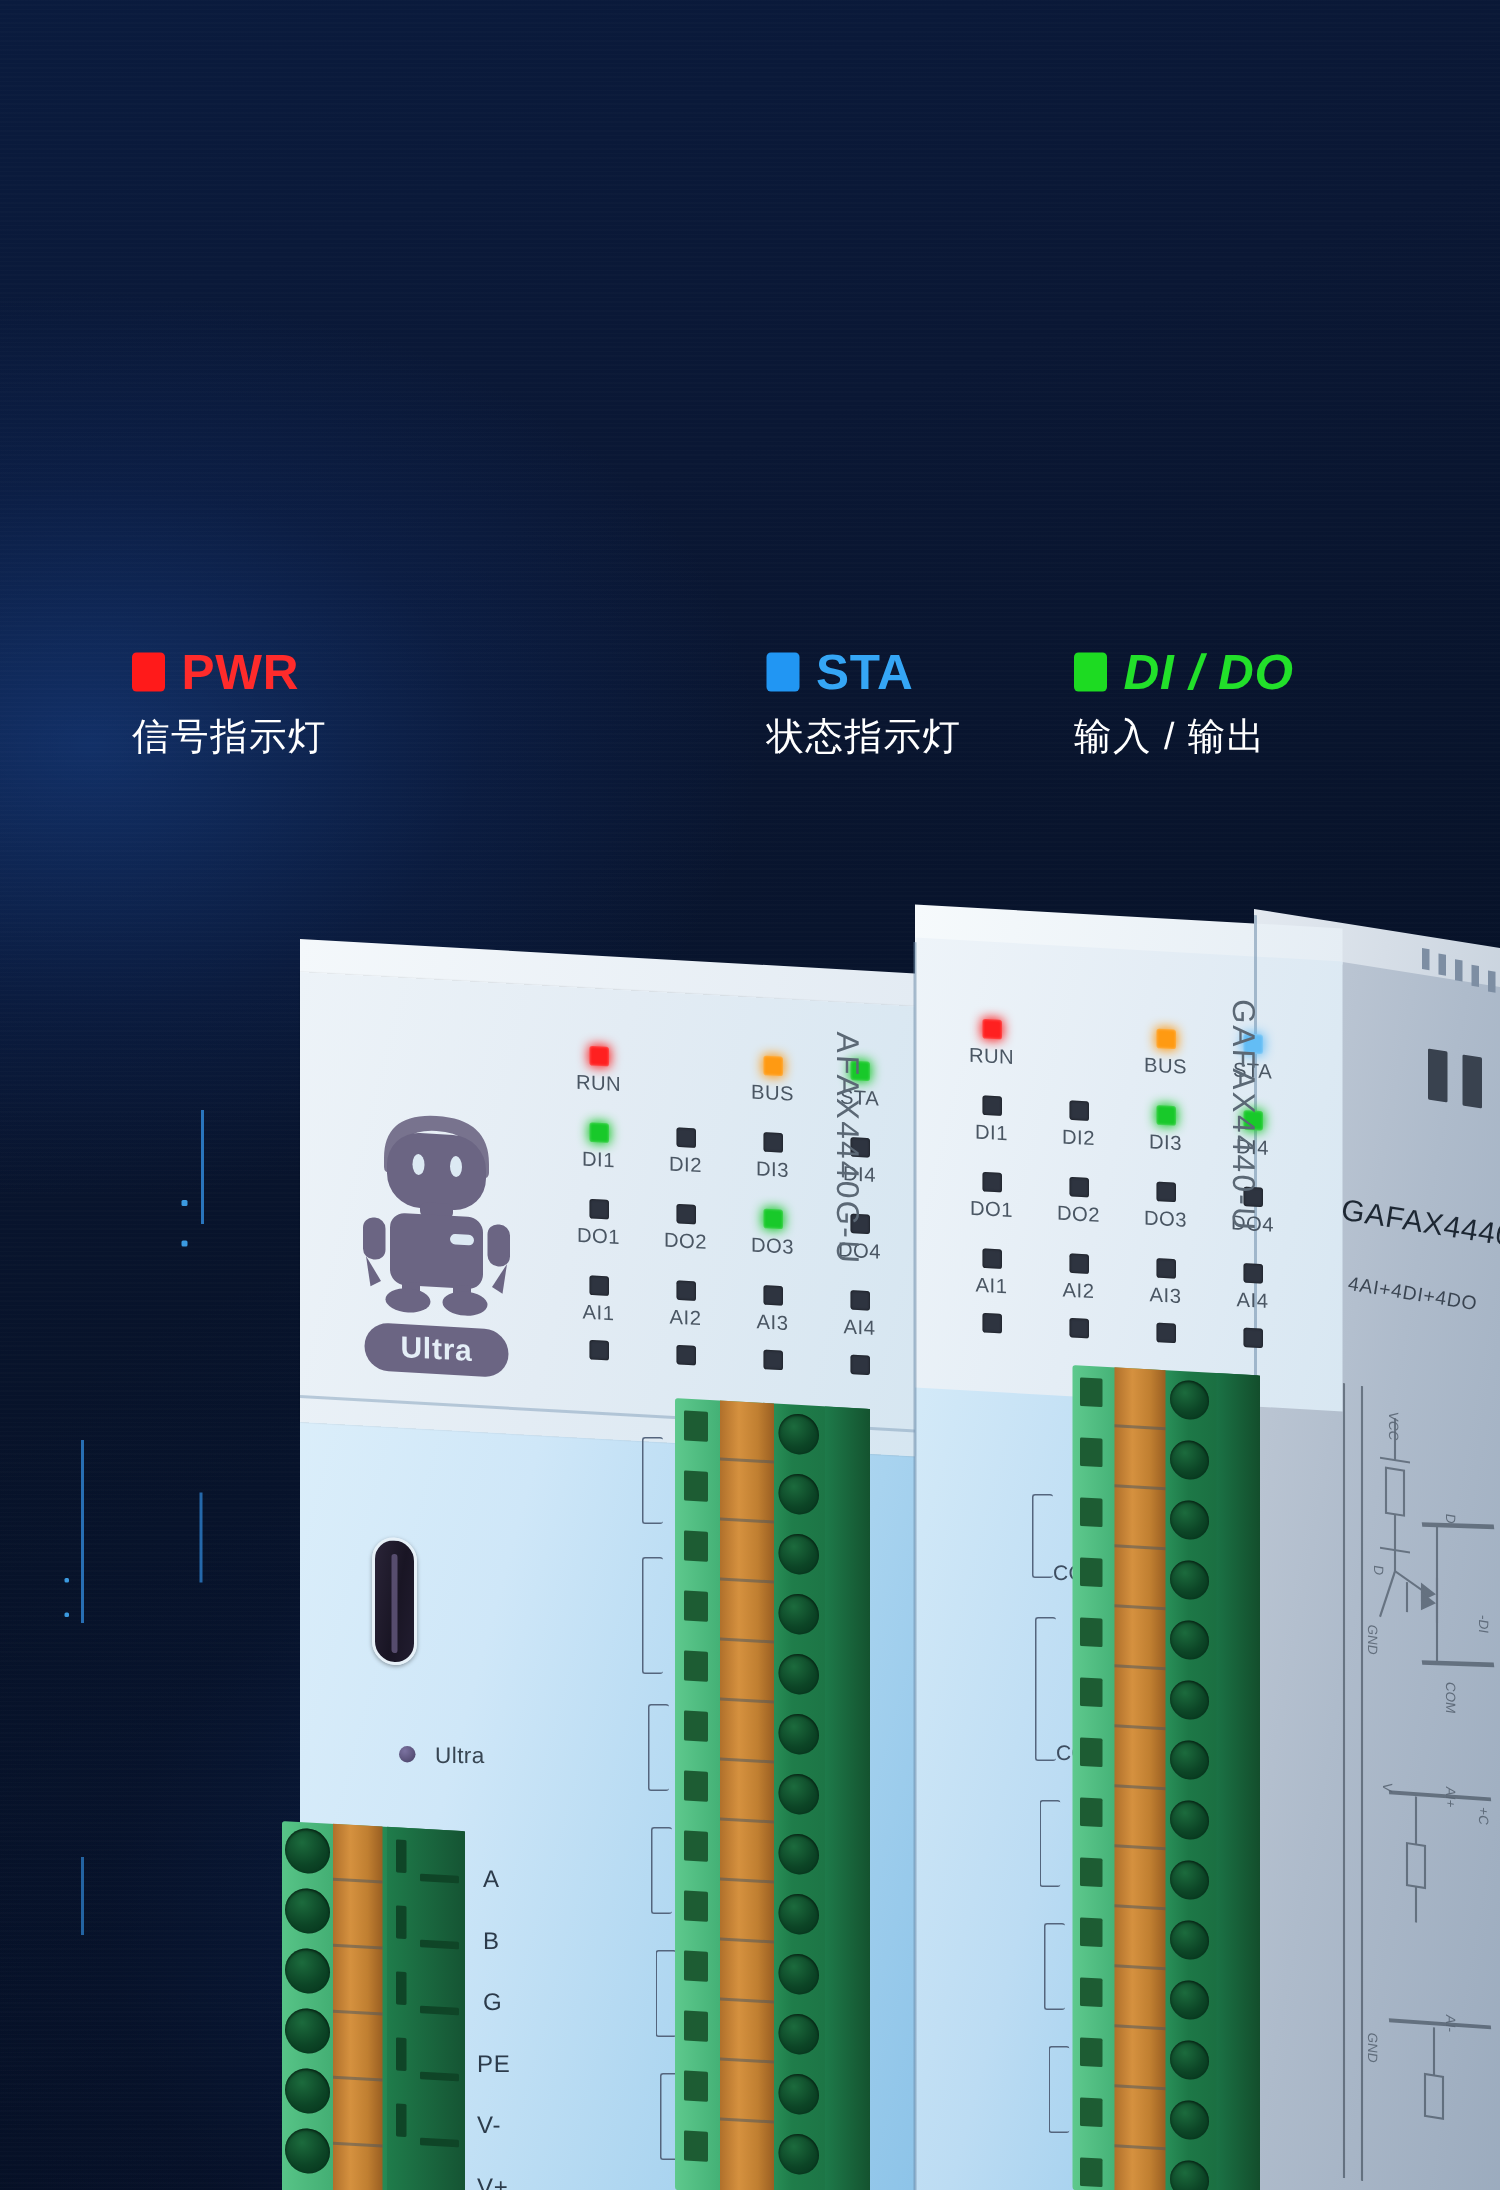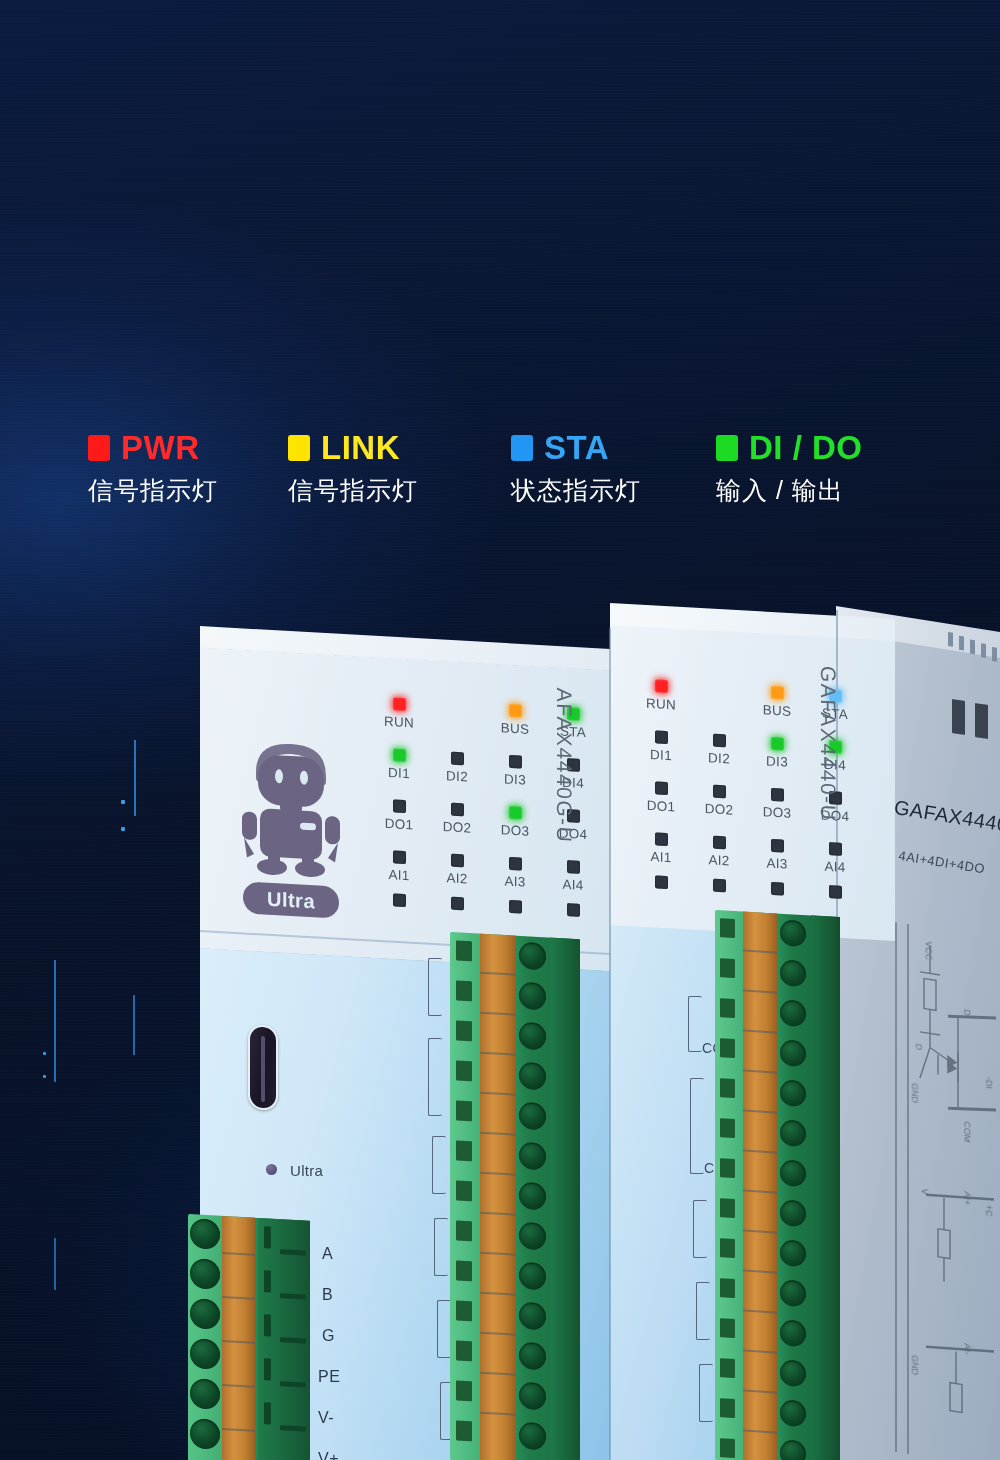--- a/index.html
+++ b/index.html
@@ -196,40 +196,33 @@
 
   <div id="legend">
     <div class="leg" style="left:0px;margin-left:12px;">
       <div class="leg-top">
         <div class="sw" style="background:#ff1a1a;"></div>
         <div class="leg-en" style="color:#ff2b2b;">PWR</div>
       </div>
       <div class="leg-cn">信号指示灯</div>
     </div>
 
-    <div class="leg" style="left:212px;">
-      <div class="leg-top">
-        <div class="sw" style="background:#ffe400;"></div>
-        <div class="leg-en" style="color:#ffe81f;">LINK</div>
-      </div>
-      <div class="leg-cn">信号指示灯</div>
-    </div>
 
     <div class="leg" style="left:435px;">
       <div class="leg-top">
         <div class="sw" style="background:#2196f3;"></div>
         <div class="leg-en" style="color:#35a6f5;">STA</div>
       </div>
       <div class="leg-cn">状态指示灯</div>
     </div>
 
     <div class="leg" style="left:640px;">
       <div class="leg-top">
         <div class="sw" style="background:#1ddb22;"></div>
-        <div class="leg-en" style="color:#22e02a;">DI / DO</div>
+        <div class="leg-en" style="color:#22e02a;font-style:italic;">DI / DO</div>
       </div>
       <div class="leg-cn">输入 / 输出</div>
     </div>
   </div>
 
   <div class="vline" style="left:134px; top:740px; height:76px;"></div>
   <div class="vdot" style="left:121px; top:800px;"></div>
   <div class="vdot" style="left:121px; top:827px;"></div>
   <div class="vline" style="left:54px;  top:960px; height:122px; opacity:.8;"></div>
   <div class="vdot" style="left:43px;  top:1052px; width:3px; height:3px;"></div>

